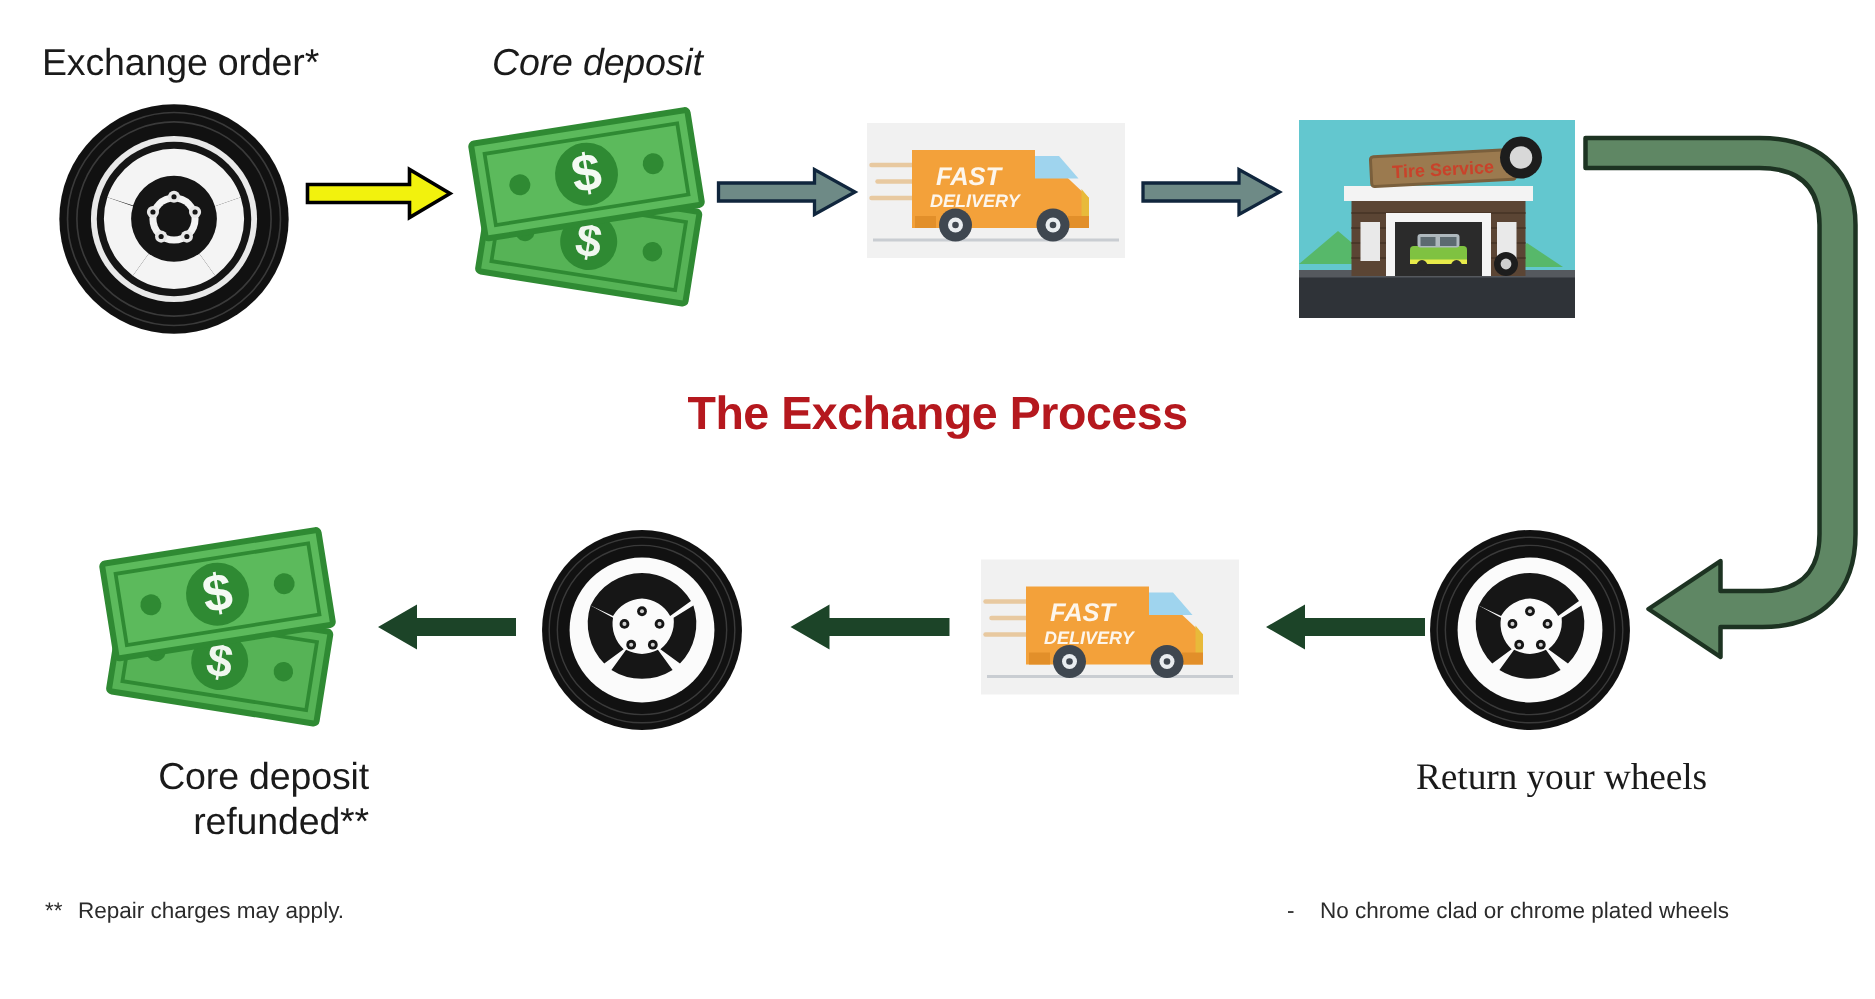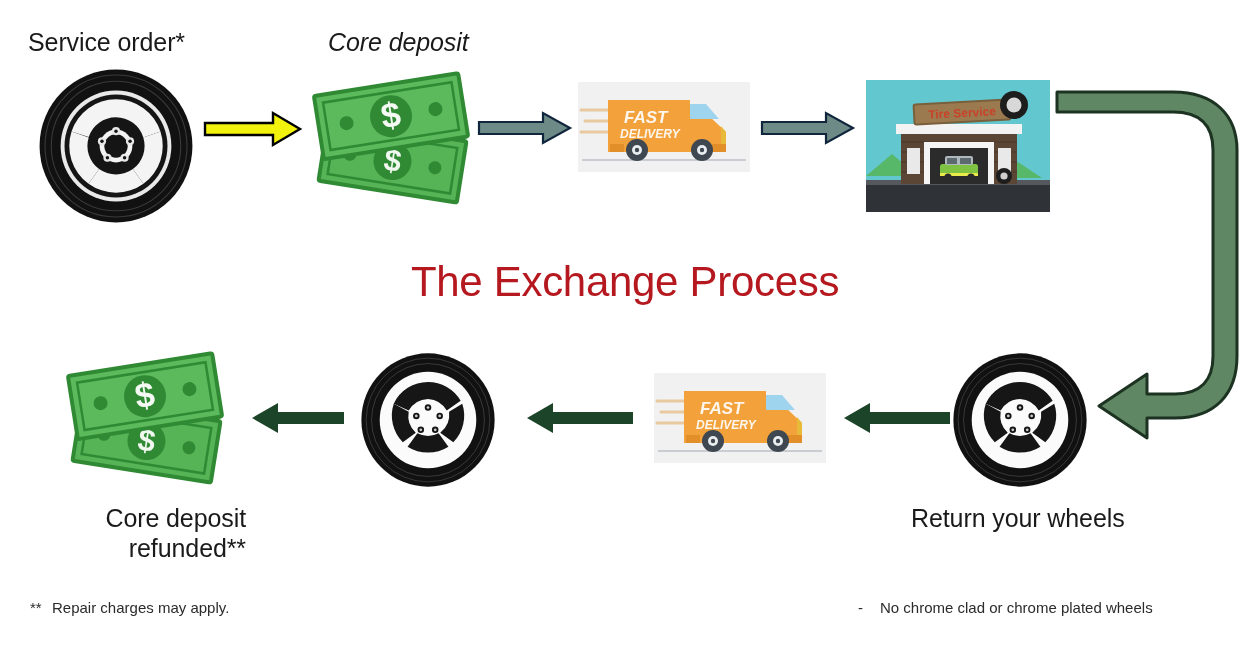--- a/index.html
+++ b/index.html
@@ -22,41 +22,41 @@
     line-height:1.18;
     white-space:nowrap;
     letter-spacing:-0.1px;
   }
   .lbl.ctr{ text-align:right; white-space:normal; }
   #title{
     position:absolute;
     left:0; right:0;
     top:258px;
     text-align:center;
-    font-size:42px;
-    font-weight:normal;
+    font-size:31px;
+    font-weight:bold;
     color:#b5181e;
     letter-spacing:-0.3px;
   }
   .fn{
     position:absolute;
     font-size:15px;
     color:#2b2b2b;
     line-height:1.62;
   }
   .fn .mk{ display:inline-block; width:22px; }
   svg{ display:block; overflow:visible; }
   .abs{ position:absolute; }
 </style>
 </head>
 <body>
 
 <div id="stage">
 
-  <div class="lbl" style="left:28px; top:28px;">Service order*</div>
+  <div class="lbl" style="left:28px; top:28px;">Exchange order*</div>
 
   <div class="lbl" style="left:328px; top:28px;font-style:italic;">Core deposit</div>
 
 
   <div class="abs" style="left:38px; top:68px;">
     <svg width="156" height="156" viewBox="0 0 100 100">
       <circle cx="50" cy="50" r="49" fill="#111111"></circle>
       <g stroke="#3a3a3a" stroke-width="0.7">
         <circle cx="50" cy="50" r="45.5" fill="none"></circle>
         <circle cx="50" cy="50" r="41.5" fill="none"></circle>
@@ -354,21 +354,21 @@
         <circle cx="55.3" cy="57.2" r="1"></circle>
           <circle cx="44.7" cy="57.2" r="1"></circle>
         <circle cx="41.4" cy="47" r="1"></circle>
       </g>
     </svg>
   </div>
 
   <div class="lbl ctr" style="left:30px; top:504px; width:216px;">Core deposit refunded**</div>
 
 
-  <div class="lbl" style="left:911px; top:504px;">Return your wheels</div>
+  <div class="lbl" style="left:944px; top:504px;font-family:Liberation Serif, serif;">Return your wheels</div>
 
   <div class="fn" style="left:30px; top:596px;">
     <div>
       <span class="mk">**</span><span>Repair charges may apply.</span>
     </div>
   </div>
 
   <div class="fn" style="left:858px; top:596px;">
     <div>
       <span class="mk">-</span><span>No chrome clad or chrome plated wheels</span>

